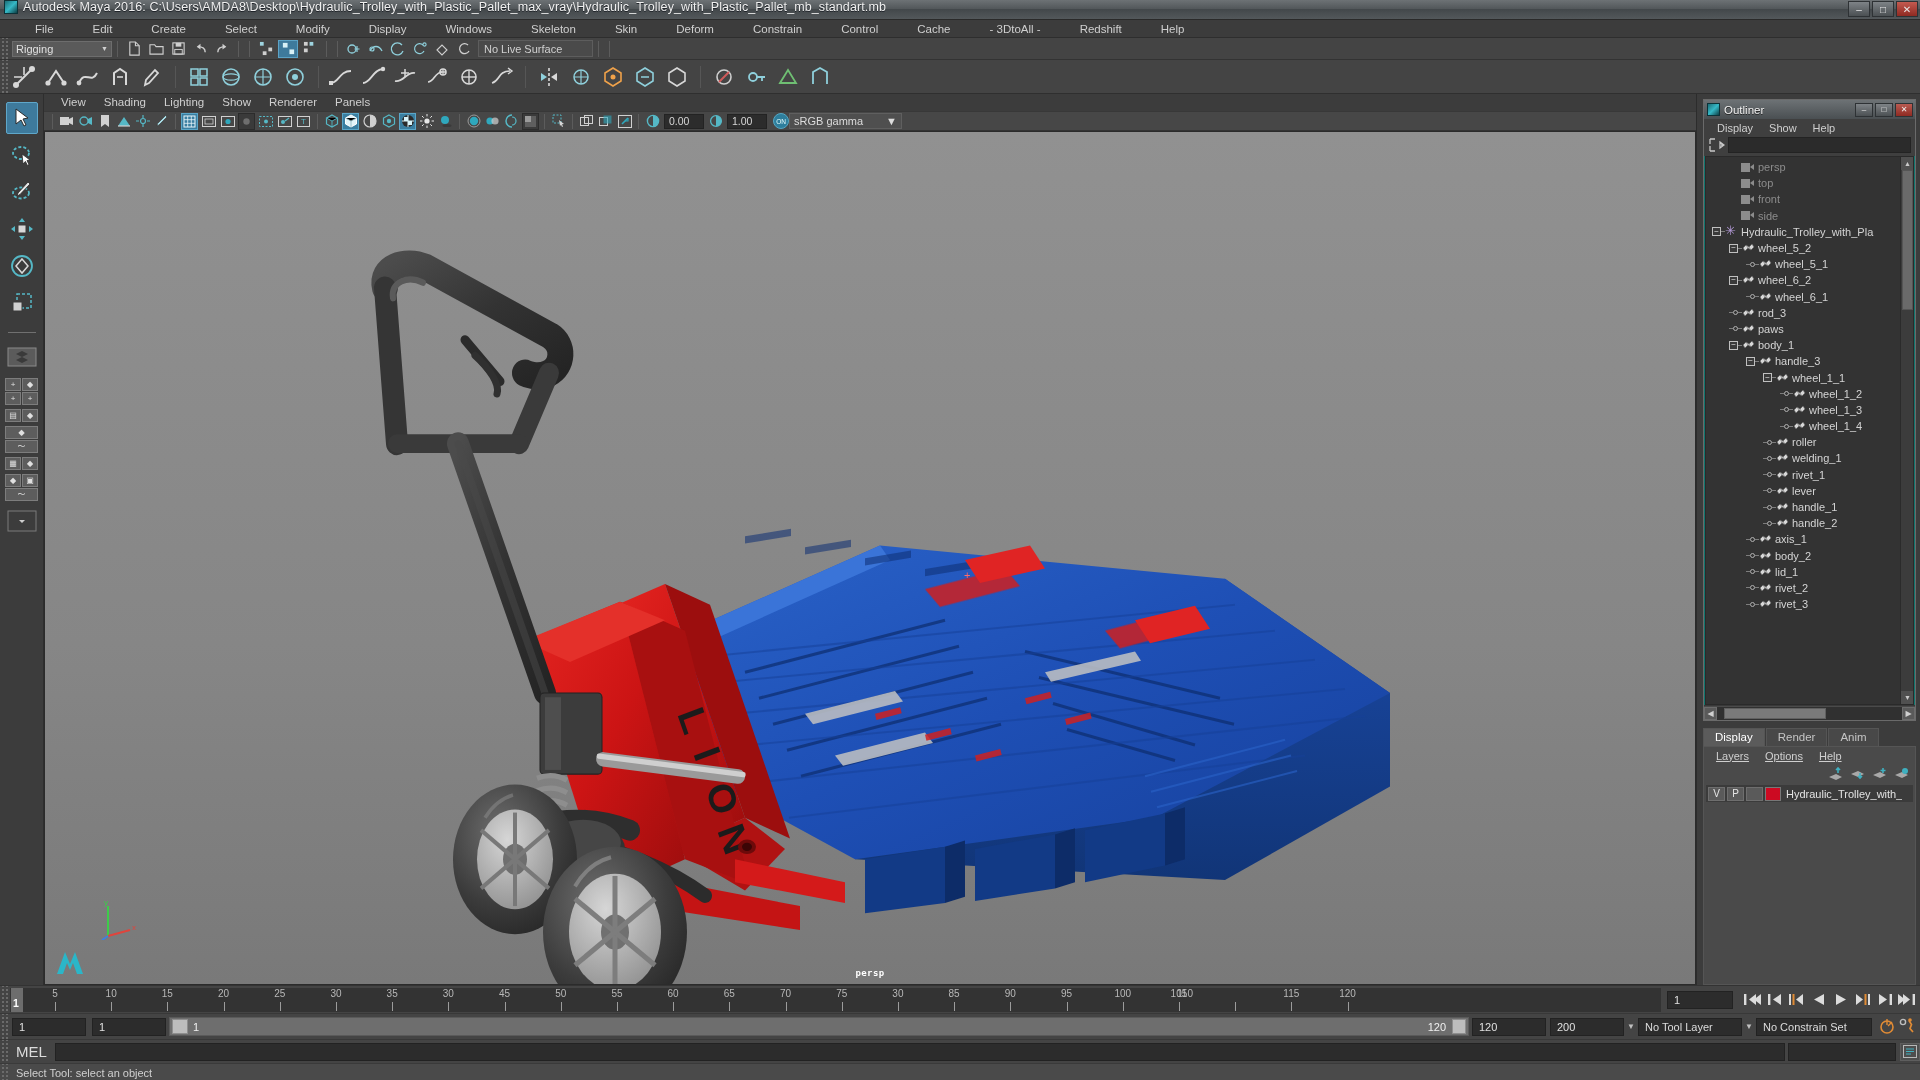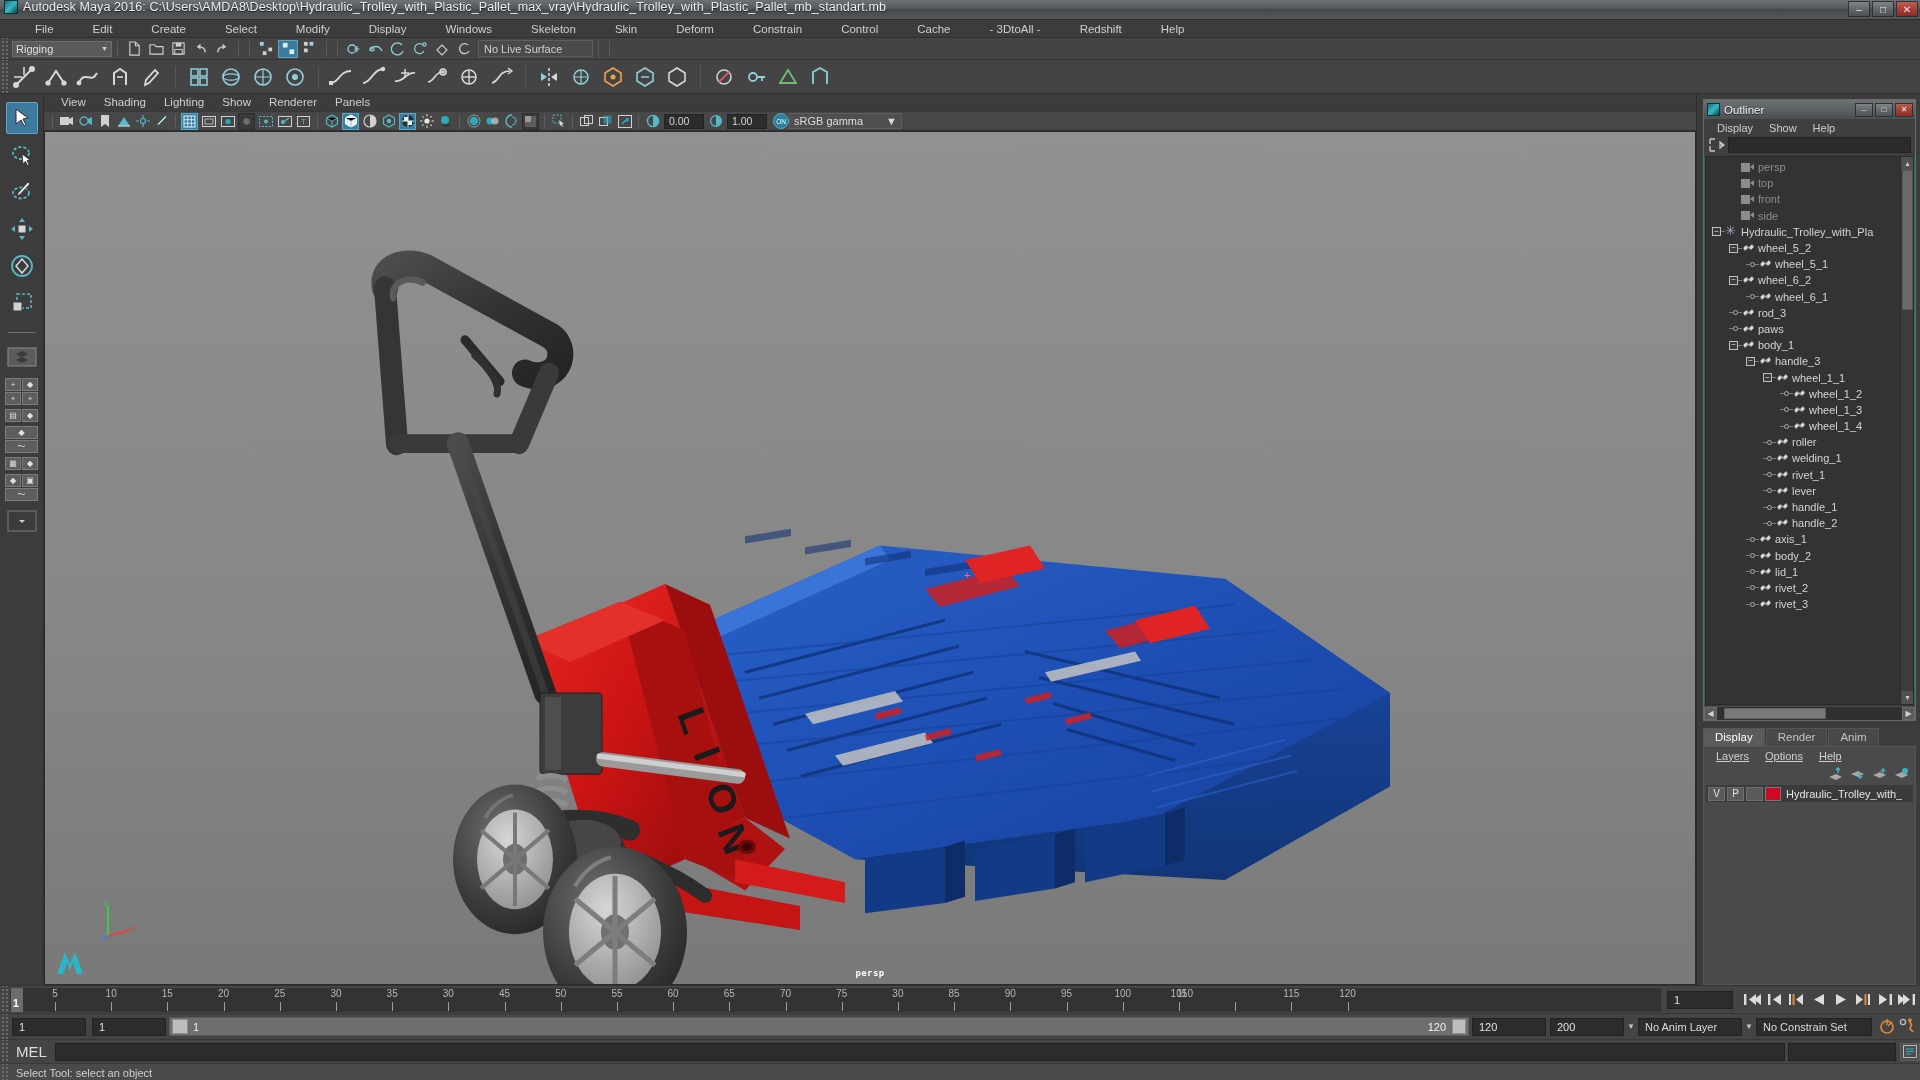--- a/index.html
+++ b/index.html
@@ -1474,21 +1474,21 @@
   <div class="rfield" style="width:74px;margin-left:6px;">1</div>
   <div class="rangebar">
     <div class="rgrip"></div>
     <span class="rlbl">1</span>
     <span class="rlblR">120</span>
     <div class="rgripR"></div>
   </div>
   <div class="rfield" style="width:74px;">120</div>
   <div class="rfield" style="width:74px;margin-left:4px;">200</div>
   <div class="dnarw">▼</div>
-  <div class="combo" style="width:104px;">No Anim Layer</div>
+  <div class="combo" style="width:104px;">No Tool Layer</div>
   <div class="dnarw">▼</div>
   <div class="combo" style="width:116px;">No Constrain Set</div>
   <div class="pbtn" style="margin-left:6px;">
     <svg width="18" height="17" viewBox="0 0 18 17">
         <circle cx="8" cy="9" r="6" fill="none" stroke="#e08b35" stroke-width="1.6"></circle>
         <path d="M8 1v6M13 4l-4 4" stroke="#e08b35" stroke-width="1.4"></path>
       </svg>
   </div>
   <div class="pbtn" style="margin-right:4px;">
     <svg width="18" height="17" viewBox="0 0 18 17">

